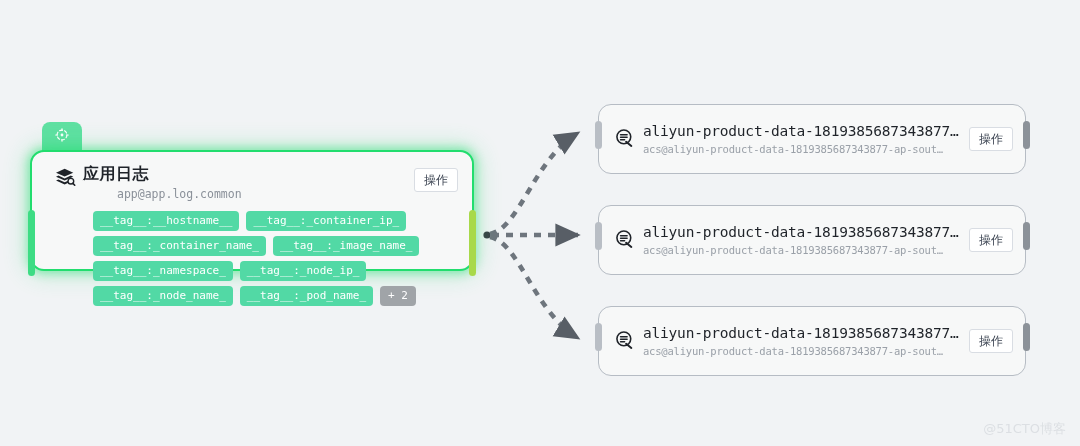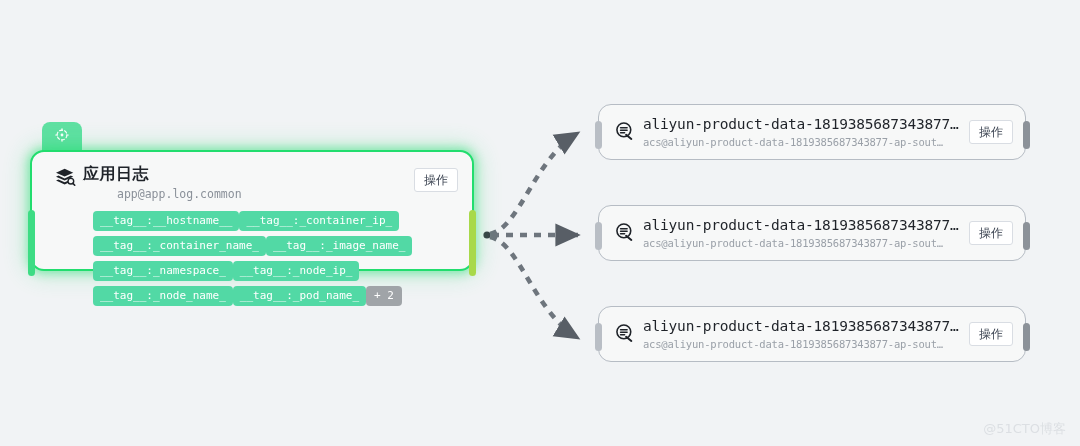--- a/index.html
+++ b/index.html
@@ -130,21 +130,21 @@
     line-height: 14px;
     cursor: pointer;
     white-space: nowrap;
     font-family: "DejaVu Sans", sans-serif;
   }
   #source-op { margin-top: 4px; }
 
   #tag-rows { margin-top: 9px; }
   .tag-row {
     display: flex;
-    gap: 0;
+    gap: 7px;
     margin-bottom: 5px;
     padding-left: 39px;
   }
   .tag {
     background: #52d9a5;
     color: #ffffff;
     border-radius: 4px;
     font-family: "DejaVu Sans Mono", "Liberation Mono", monospace;
     font-size: 11px;
     line-height: 17px;
@@ -163,21 +163,21 @@
     padding: 1px 8px 2px 8px;
     white-space: nowrap;
     cursor: pointer;
   }
 
   
   .target-node {
     position: absolute;
     left: 598px;
     width: 428px;
-    height: 56px;
+    height: 70px;
   }
   .target-card {
     position: absolute;
     inset: 0;
     background: #f7f8f8;
     border: 1.5px solid #b6bcc4;
     border-radius: 13px;
     box-sizing: border-box;
     display: flex;
     align-items: center;

